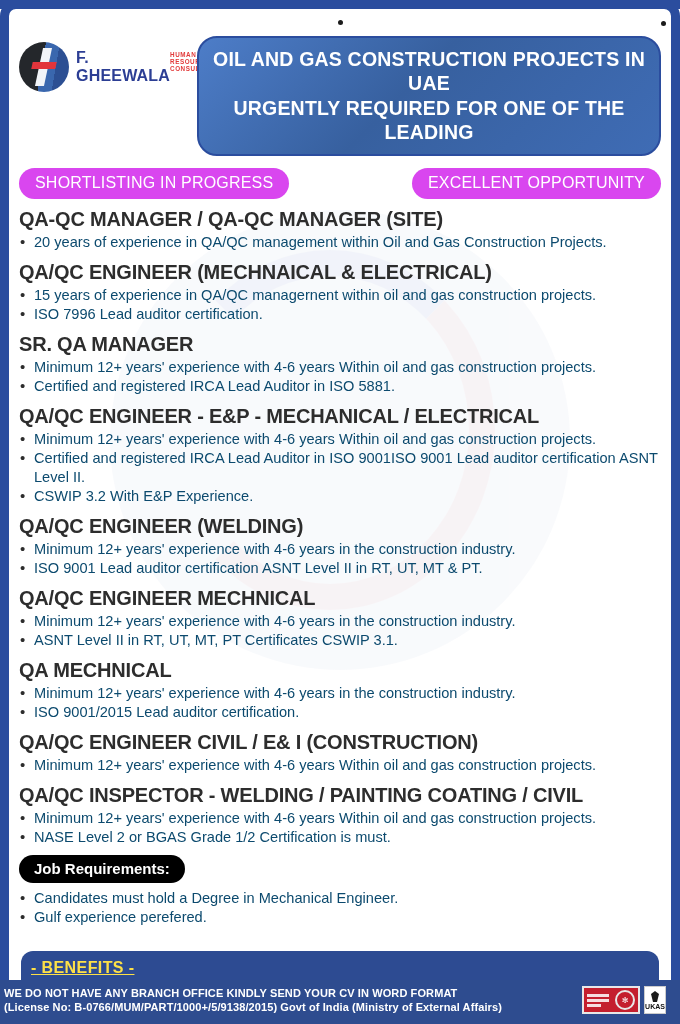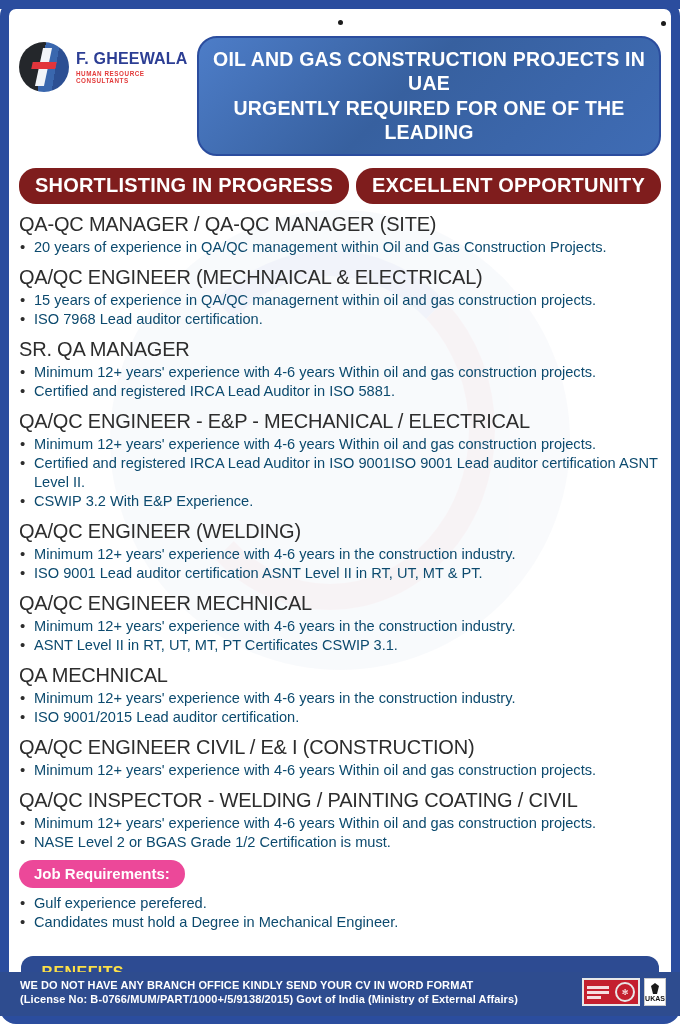--- a/index.html
+++ b/index.html
@@ -19,50 +19,50 @@
 
   .content { position:relative; z-index:2; padding:0 19px; }
 
   
   .header-row { display:flex; align-items:flex-start; padding-top:36px; gap:8px; }
   .brand { display:flex; align-items:center; gap:7px; width:170px; flex:none; padding-top:6px; }
   .brand-mark { width:50px; height:50px; border-radius:50%; position:relative; overflow:hidden; flex:none;
     background:linear-gradient(100deg,#24272b 0 46%,#3a67ae 46% 70%,#2c4f93 70%); }
   .brand-mark:before { content:""; position:absolute; left:20px; top:6px; width:9px; height:38px; background:#f2f4f8; transform:skewX(-12deg); }
   .brand-mark:after { content:""; position:absolute; left:13px; top:20px; width:24px; height:7px; background:#e2353c; transform:skewX(-12deg); }
-  .brand-text { display:flex; flex-direction:column; }
+  .brand-text { display:flex; flex-direction:row; }
   .brand-name { color:#2c3e94; font-weight:bold; font-size:16px; letter-spacing:.2px; }
   .brand-tag { color:#e23a3a; font-size:6.3px; font-weight:bold; letter-spacing:.55px; margin-top:2px; }
 
   .banner { flex:1; background:linear-gradient(135deg,#4d7dc8 0%,#37609f 45%,#3f6cb5 100%); border:2px solid #2b4d9e;
     border-radius:20px; color:#ffffff; font-weight:bold; font-size:19.5px; line-height:1.25; text-align:center;
     padding:9px 12px; letter-spacing:.2px; }
 
   
   .pill-row { display:flex; justify-content:space-between; margin-top:12px; }
-  .pill { background:#7f1d1d; color:#ffffff; font-weight:bold; border-radius:17px; padding:6px 16px 7px; font-size:20px; letter-spacing:.2px; }
+  .pill { background:#d946ef; color:#ffffff; font-weight:normal; border-radius:17px; padding:6px 16px 7px; font-size:16px; letter-spacing:.2px; }
 
   
   .jobs { margin-top:4px; }
-  .job-title { color:#2d2d2d; font-size:20px; font-weight:normal; letter-spacing:-.2px; margin:9px 0 2px; }
+  .job-title { color:#2d2d2d; font-size:20px; font-weight:bold; letter-spacing:-.2px; margin:9px 0 2px; }
   ul.bullets { list-style:none; }
   ul.bullets li { color:#0c4a6e; font-size:14.6px; line-height:19px; padding-left:15px; position:relative; }
   ul.bullets li:before { content:"•"; position:absolute; left:1px; top:-1px; color:#2d2d2d; font-size:15px; }
 
   
-  .req-badge { display:inline-block; background:#ec4899; color:#fff; font-weight:bold; font-size:15px; border-radius:15px; padding:5px 15px 6px; margin:8px 0 6px; }
+  .req-badge { display:inline-block; background:#000000; color:#fff; font-weight:bold; font-size:15px; border-radius:15px; padding:5px 15px 6px; margin:8px 0 6px; }
 
   
   .benefits { background:#2d4b92; border-radius:12px; margin:24px 2px 0; padding:8px 10px 10px; text-align:left; color:#fde047; }
   .benefits-title { font-weight:bold; font-size:16px; text-decoration:underline; letter-spacing:.4px; }
   .benefits-line { font-weight:bold; font-size:17.5px; margin-top:7px; letter-spacing:.1px; }
 
   
-  .footer { position:absolute; left:0; right:0; bottom:8px; height:44px; background:#2e4c8f; z-index:8;
-    display:flex; align-items:center; justify-content:space-between; padding:0 14px 4px 20px; }
+  .footer { position:absolute; left:0; right:0; bottom:0; height:44px; background:#2e4c8f; z-index:8;
+    display:flex; align-items:center; justify-content:space-between; padding:0 14px 4px 4px; }
   .footer-text { color:#ffffff; font-size:11px; line-height:14px; font-weight:bold; letter-spacing:.1px; }
   .footer-badges { display:flex; gap:4px; align-items:center; }
   .bv-badge { width:58px; height:28px; background:#c41f2e; border:2px solid #e8e8e8; position:relative; display:flex; align-items:center; padding:2px 3px; }
   .bv-lines { display:flex; flex-direction:column; gap:2px; }
   .bv-lines span { display:block; height:3px; width:22px; background:rgba(255,255,255,.85); }
   .bv-lines span:nth-child(3){ width:14px; }
   .bv-seal { position:absolute; right:3px; top:2px; width:20px; height:20px; border-radius:50%; border:2px solid #e8e8e8; background:#c41f2e;
     display:flex; align-items:center; justify-content:center; color:#fff; font-size:8px; }
   .ukas-badge { width:22px; height:28px; background:#ffffff; border:1px solid #cccccc; display:flex; flex-direction:column; align-items:center; justify-content:center; color:#111; font-size:7px; font-weight:bold; }
   .ukas-badge svg { display:block; }
@@ -105,21 +105,21 @@
       <div>
         <div class="job-title">QA-QC MANAGER / QA-QC MANAGER (SITE)</div>
         <ul class="bullets">
           <li>20 years of experience in QA/QC management within Oil and Gas Construction Projects.</li>
         </ul>
       </div>
       <div>
         <div class="job-title">QA/QC ENGINEER (MECHNAICAL &amp; ELECTRICAL)</div>
         <ul class="bullets">
           <li>15 years of experience in QA/QC managernent within oil and gas construction projects.</li>
-          <li>ISO 7968 Lead auditor certification.</li>
+          <li>ISO 7996 Lead auditor certification.</li>
         </ul>
       </div>
       <div>
         <div class="job-title">SR. QA MANAGER</div>
         <ul class="bullets">
           <li>Minimum 12+ years' experience with 4-6 years Within oil and gas construction projects.</li>
           <li>Certified and registered IRCA Lead Auditor in ISO 5881.</li>
         </ul>
       </div>
       <div>
@@ -162,22 +162,22 @@
         <ul class="bullets">
           <li>Minimum 12+ years' experience with 4-6 years Within oil and gas construction projects.</li>
           <li>NASE Level 2 or BGAS Grade 1/2 Certification is must.</li>
         </ul>
       </div>
     </div>
 
   <div>
     <span class="req-badge">Job Requirements:</span>
     <ul class="bullets" id="req-container">
+        <li>Candidates must hold a Degree in Mechanical Engineer.</li>
         <li>Gulf experience perefered.</li>
-        <li>Candidates must hold a Degree in Mechanical Engineer.</li>
       </ul>
   </div>
 
   <div class="benefits">
     <div class="benefits-title">- BENEFITS -</div>
     <div class="benefits-line">FOOD, ACCOMMODATION AND TRANSPORTATION PROVIDED BY THE COMPANY</div>
   </div>
 
 </div>
 

